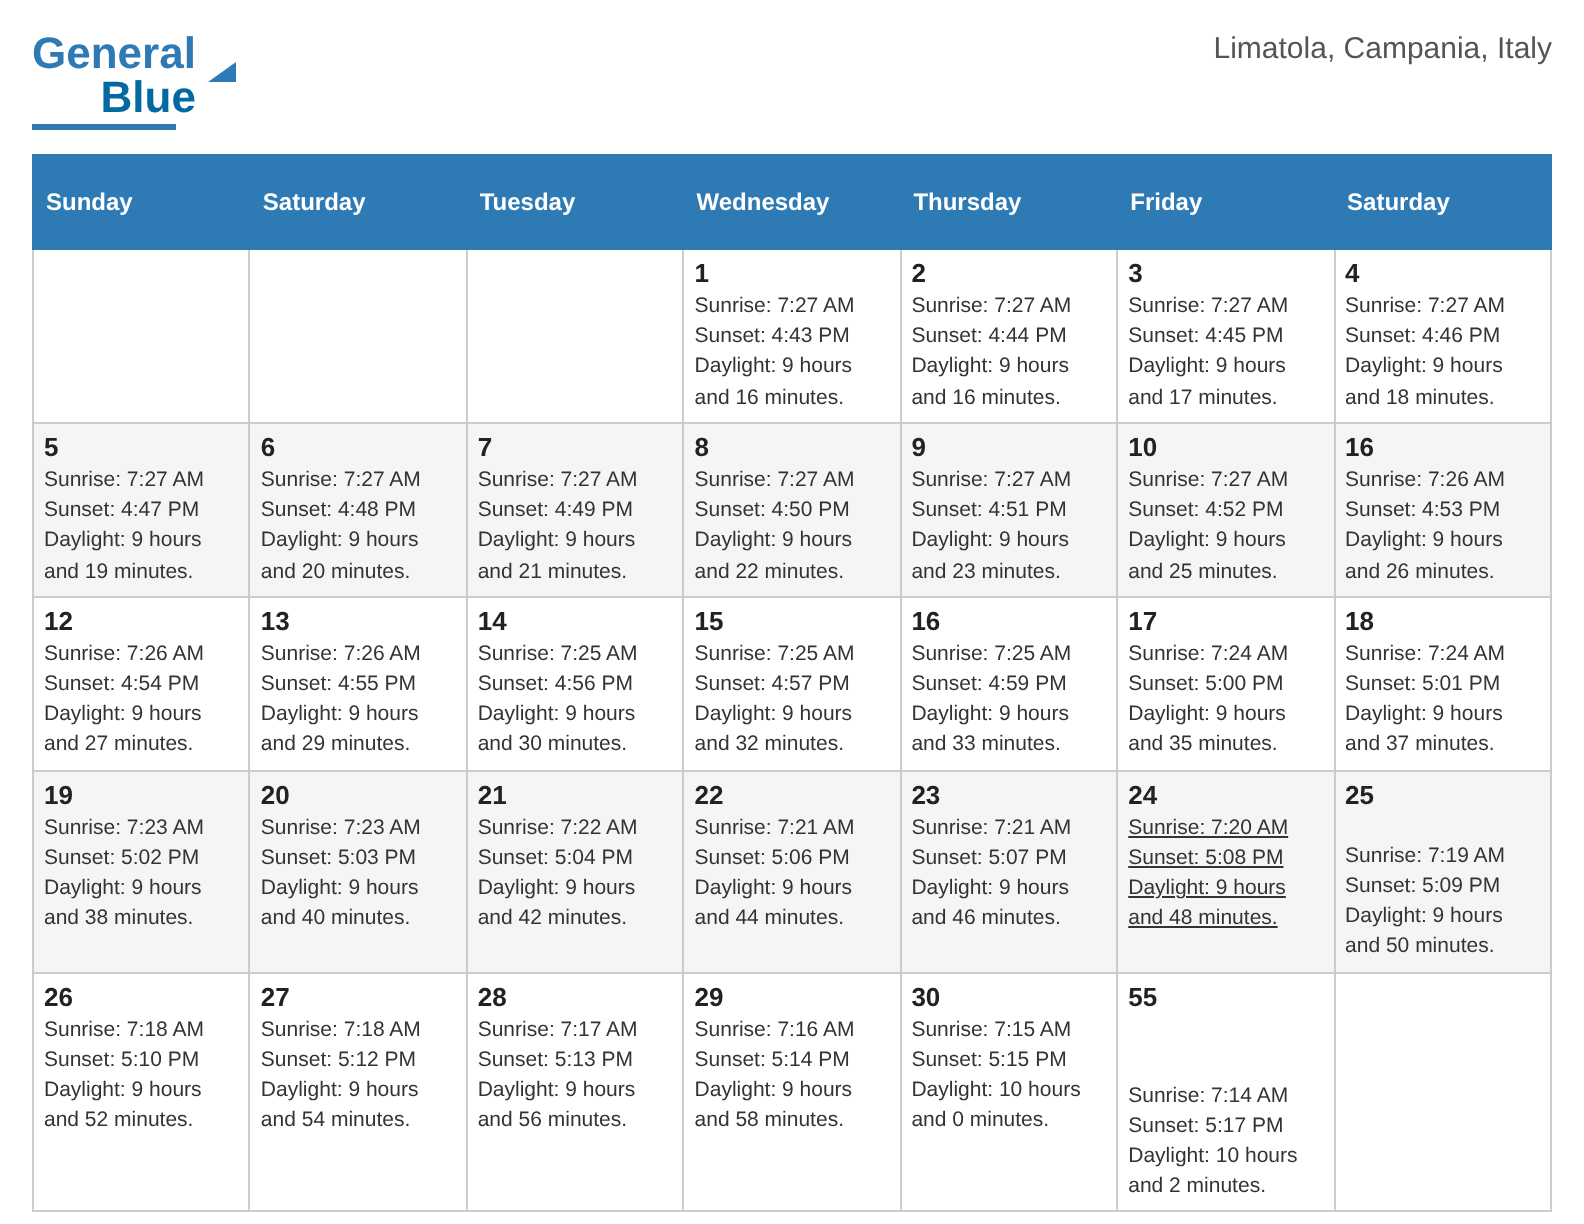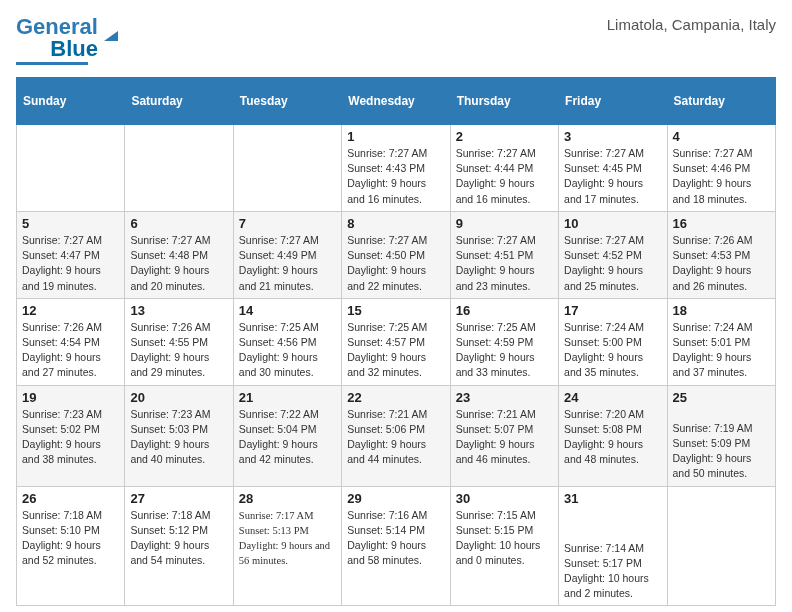--- a/index.html
+++ b/index.html
@@ -258,21 +258,21 @@
 Daylight: 9 hours and 44 minutes.</div>
         </td>
         <td>
           <div class="day-num">23</div>
           <div class="day-info" style="white-space: pre-line;">Sunrise: 7:21 AM
 Sunset: 5:07 PM
 Daylight: 9 hours and 46 minutes.</div>
         </td>
         <td>
           <div class="day-num">24</div>
-          <div class="day-info" style="white-space: pre-line;">Sunrise: 7:20 AM
+          <div class="day-info" style="white-space: pre-line; text-decoration: underline;">Sunrise: 7:20 AM
 Sunset: 5:08 PM
 Daylight: 9 hours and 48 minutes.</div>
         </td>
         <td>
           <div class="day-num">25</div>
           <div class="day-info" style="white-space: pre-line; margin-top: 16px;">Sunrise: 7:19 AM
 Sunset: 5:09 PM
 Daylight: 9 hours and 50 minutes.</div>
         </td>
       </tr>
@@ -284,38 +284,38 @@
 Daylight: 9 hours and 52 minutes.</div>
         </td>
         <td>
           <div class="day-num">27</div>
           <div class="day-info" style="white-space: pre-line;">Sunrise: 7:18 AM
 Sunset: 5:12 PM
 Daylight: 9 hours and 54 minutes.</div>
         </td>
         <td>
           <div class="day-num">28</div>
-          <div class="day-info" style="white-space: pre-line; font-family: Liberation Serif, serif;">Sunrise: 7:17 AM
+          <div class="day-info" style="white-space: pre-line;">Sunrise: 7:17 AM
 Sunset: 5:13 PM
 Daylight: 9 hours and 56 minutes.</div>
         </td>
         <td>
           <div class="day-num">29</div>
           <div class="day-info" style="white-space: pre-line;">Sunrise: 7:16 AM
 Sunset: 5:14 PM
 Daylight: 9 hours and 58 minutes.</div>
         </td>
         <td>
           <div class="day-num">30</div>
           <div class="day-info" style="white-space: pre-line;">Sunrise: 7:15 AM
 Sunset: 5:15 PM
 Daylight: 10 hours and 0 minutes.</div>
         </td>
         <td>
-          <div class="day-num">31</div>
+          <div class="day-num">55</div>
           <div class="day-info" style="white-space: pre-line; margin-top: 35px;">Sunrise: 7:14 AM
 Sunset: 5:17 PM
 Daylight: 10 hours and 2 minutes.</div>
         </td>
         <td class="empty-cell"></td>
       </tr>
     </tbody>
 </table>
 
 </body></html>

